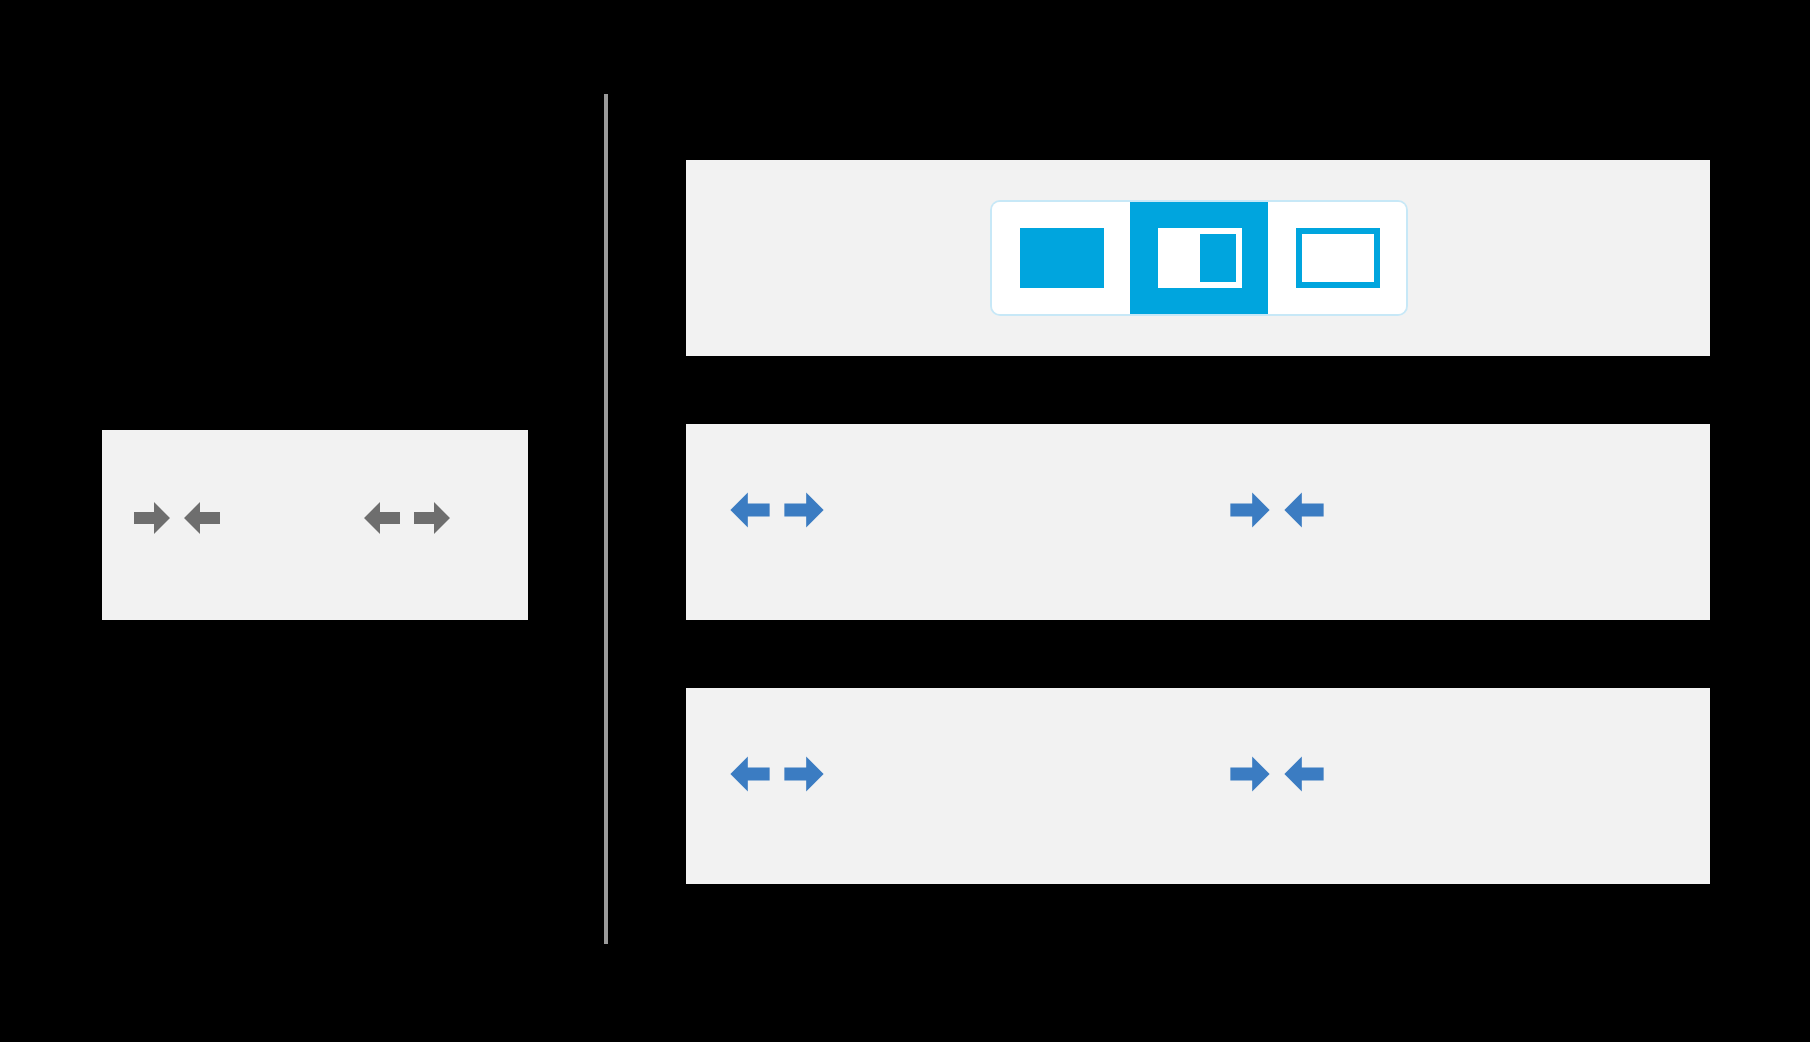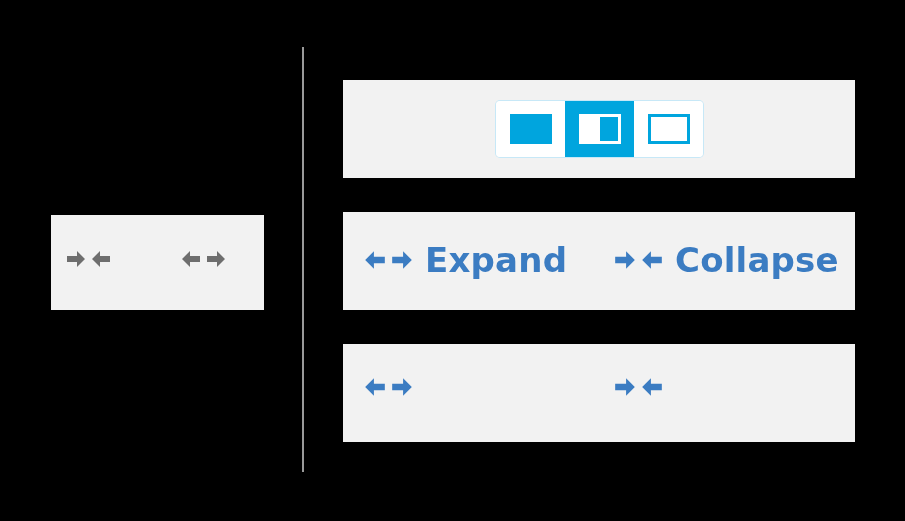--- a/index.html
+++ b/index.html
@@ -177,33 +177,31 @@
 
 <div class="label-item label-expand">
   <span class="arrow-group" style="position:static;">
     <svg class="arrow-svg" width="24" height="24" viewBox="0 0 22 22">
       <path d="M20 8 L10 8 L10 3 L2 11 L10 19 L10 14 L20 14 Z" fill="#3b7cc2"></path>
     </svg>
     <svg class="arrow-svg" width="24" height="24" viewBox="0 0 22 22">
       <path d="M2 8 L12 8 L12 3 L20 11 L12 19 L12 14 L2 14 Z" fill="#3b7cc2"></path>
     </svg>
   </span>
-  <span class="label-text">Expand</span>
 </div>
 
 <div class="label-item label-collapse">
   <span class="arrow-group" style="position:static;">
     <svg class="arrow-svg" width="24" height="24" viewBox="0 0 22 22">
       <path d="M2 8 L12 8 L12 3 L20 11 L12 19 L12 14 L2 14 Z" fill="#3b7cc2"></path>
     </svg>
     <svg class="arrow-svg" width="24" height="24" viewBox="0 0 22 22">
       <path d="M20 8 L10 8 L10 3 L2 11 L10 19 L10 14 L20 14 Z" fill="#3b7cc2"></path>
     </svg>
   </span>
-  <span class="label-text">Collapse</span>
 </div>
 
 <div class="panel panel-right panel-icononly"></div>
 
 <div class="arrow-group iconrow-expand">
   <svg class="arrow-svg" width="24" height="24" viewBox="0 0 22 22">
     <path d="M20 8 L10 8 L10 3 L2 11 L10 19 L10 14 L20 14 Z" fill="#3b7cc2"></path>
   </svg>
   <svg class="arrow-svg" width="24" height="24" viewBox="0 0 22 22">
     <path d="M2 8 L12 8 L12 3 L20 11 L12 19 L12 14 L2 14 Z" fill="#3b7cc2"></path>

